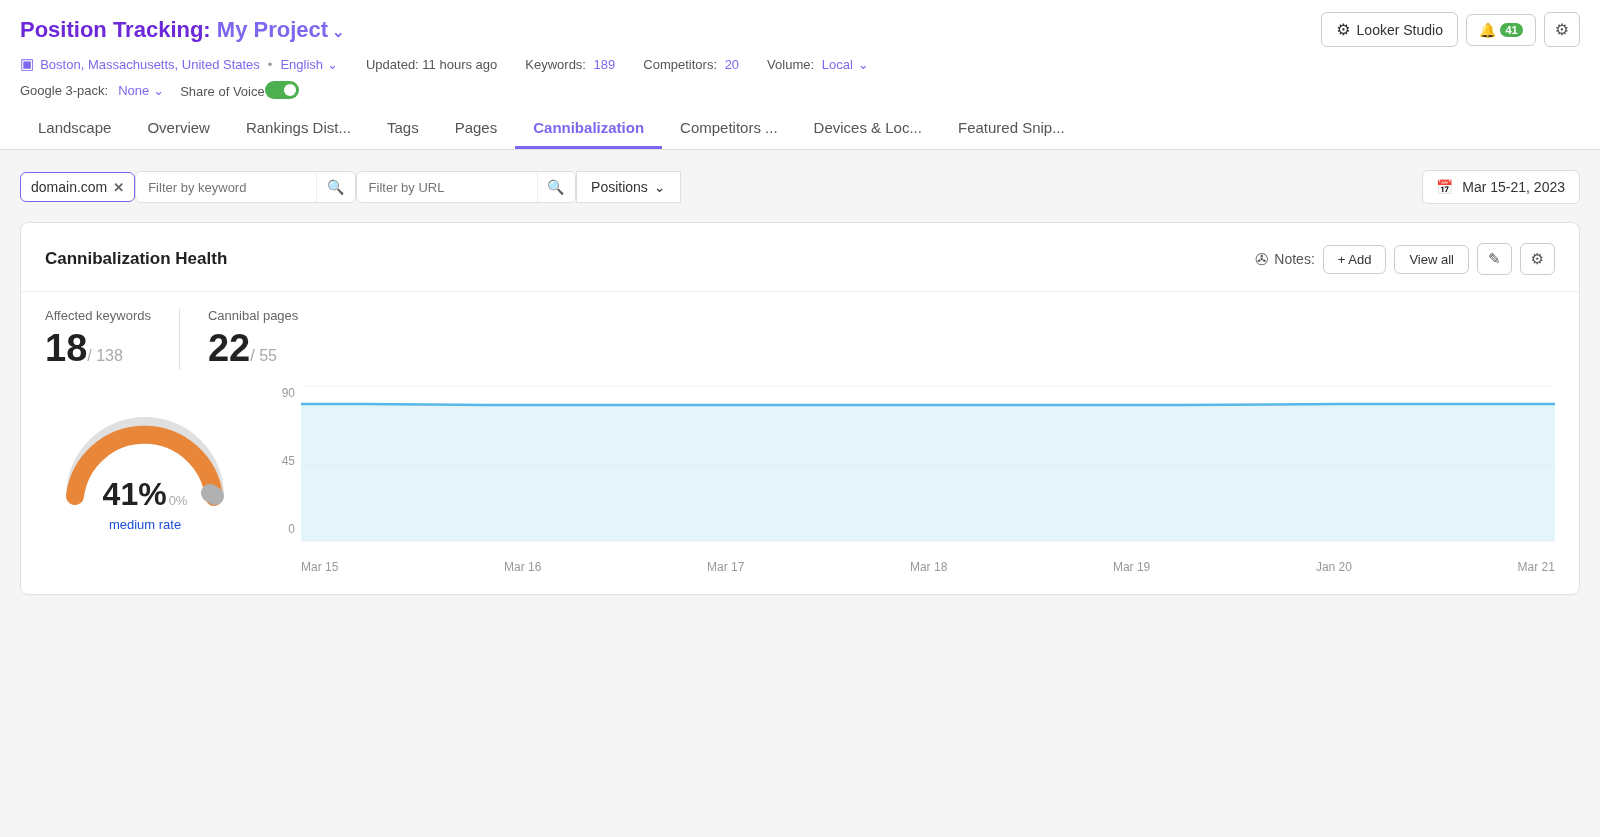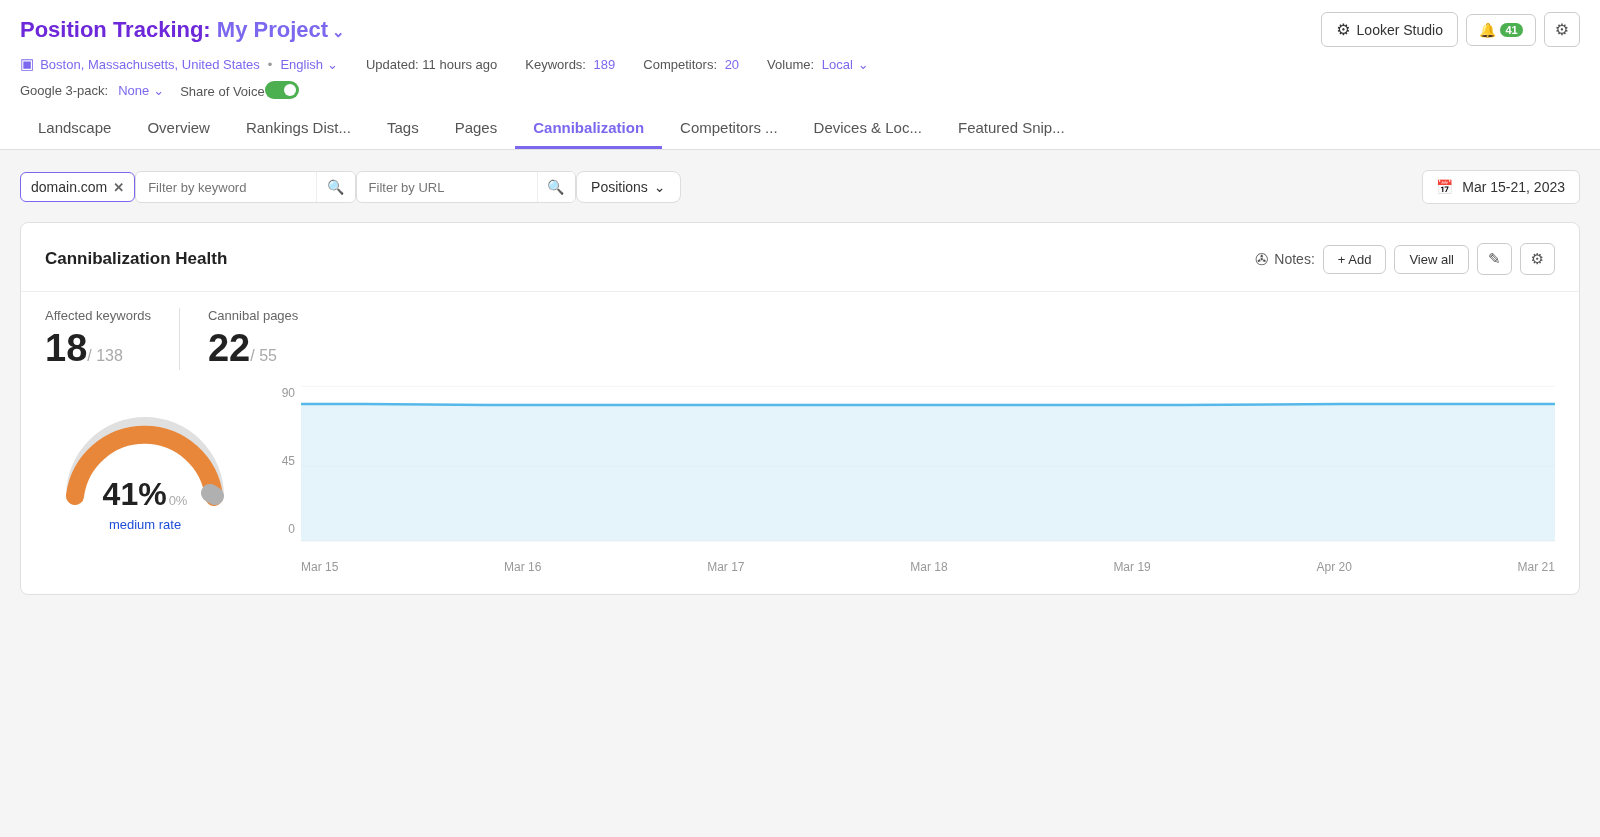--- a/index.html
+++ b/index.html
@@ -219,21 +219,21 @@
       border-left: 1px solid #eee;
       cursor: pointer;
       color: #666;
       font-size: 14px;
     }
     .positions-dropdown {
       display: flex;
       align-items: center;
       gap: 6px;
       border: 1.5px solid #ddd;
-      border-radius: 8px;
+      border-radius: 0;
       background: #fff;
       padding: 7px 14px;
       cursor: pointer;
       font-size: 14px;
       color: #333;
     }
     .date-btn {
       display: flex;
       align-items: center;
       gap: 8px;
@@ -583,19 +583,19 @@
               <polyline points="0,18 50,18 150,19 280,19 420,19 560,19 700,19 830,18 1000,18" fill="none" stroke="#56b8e8" stroke-width="2.5"></polyline>
             </svg>
           </div>
         </div>
         <div class="x-axis">
           <span>Mar 15</span>
           <span>Mar 16</span>
           <span>Mar 17</span>
           <span>Mar 18</span>
           <span>Mar 19</span>
-          <span>Apr 20</span>
+          <span>Jan 20</span>
           <span>Mar 21</span>
         </div>
       </div>
     </div>
   </div>
 </div>
 
 </body></html>

